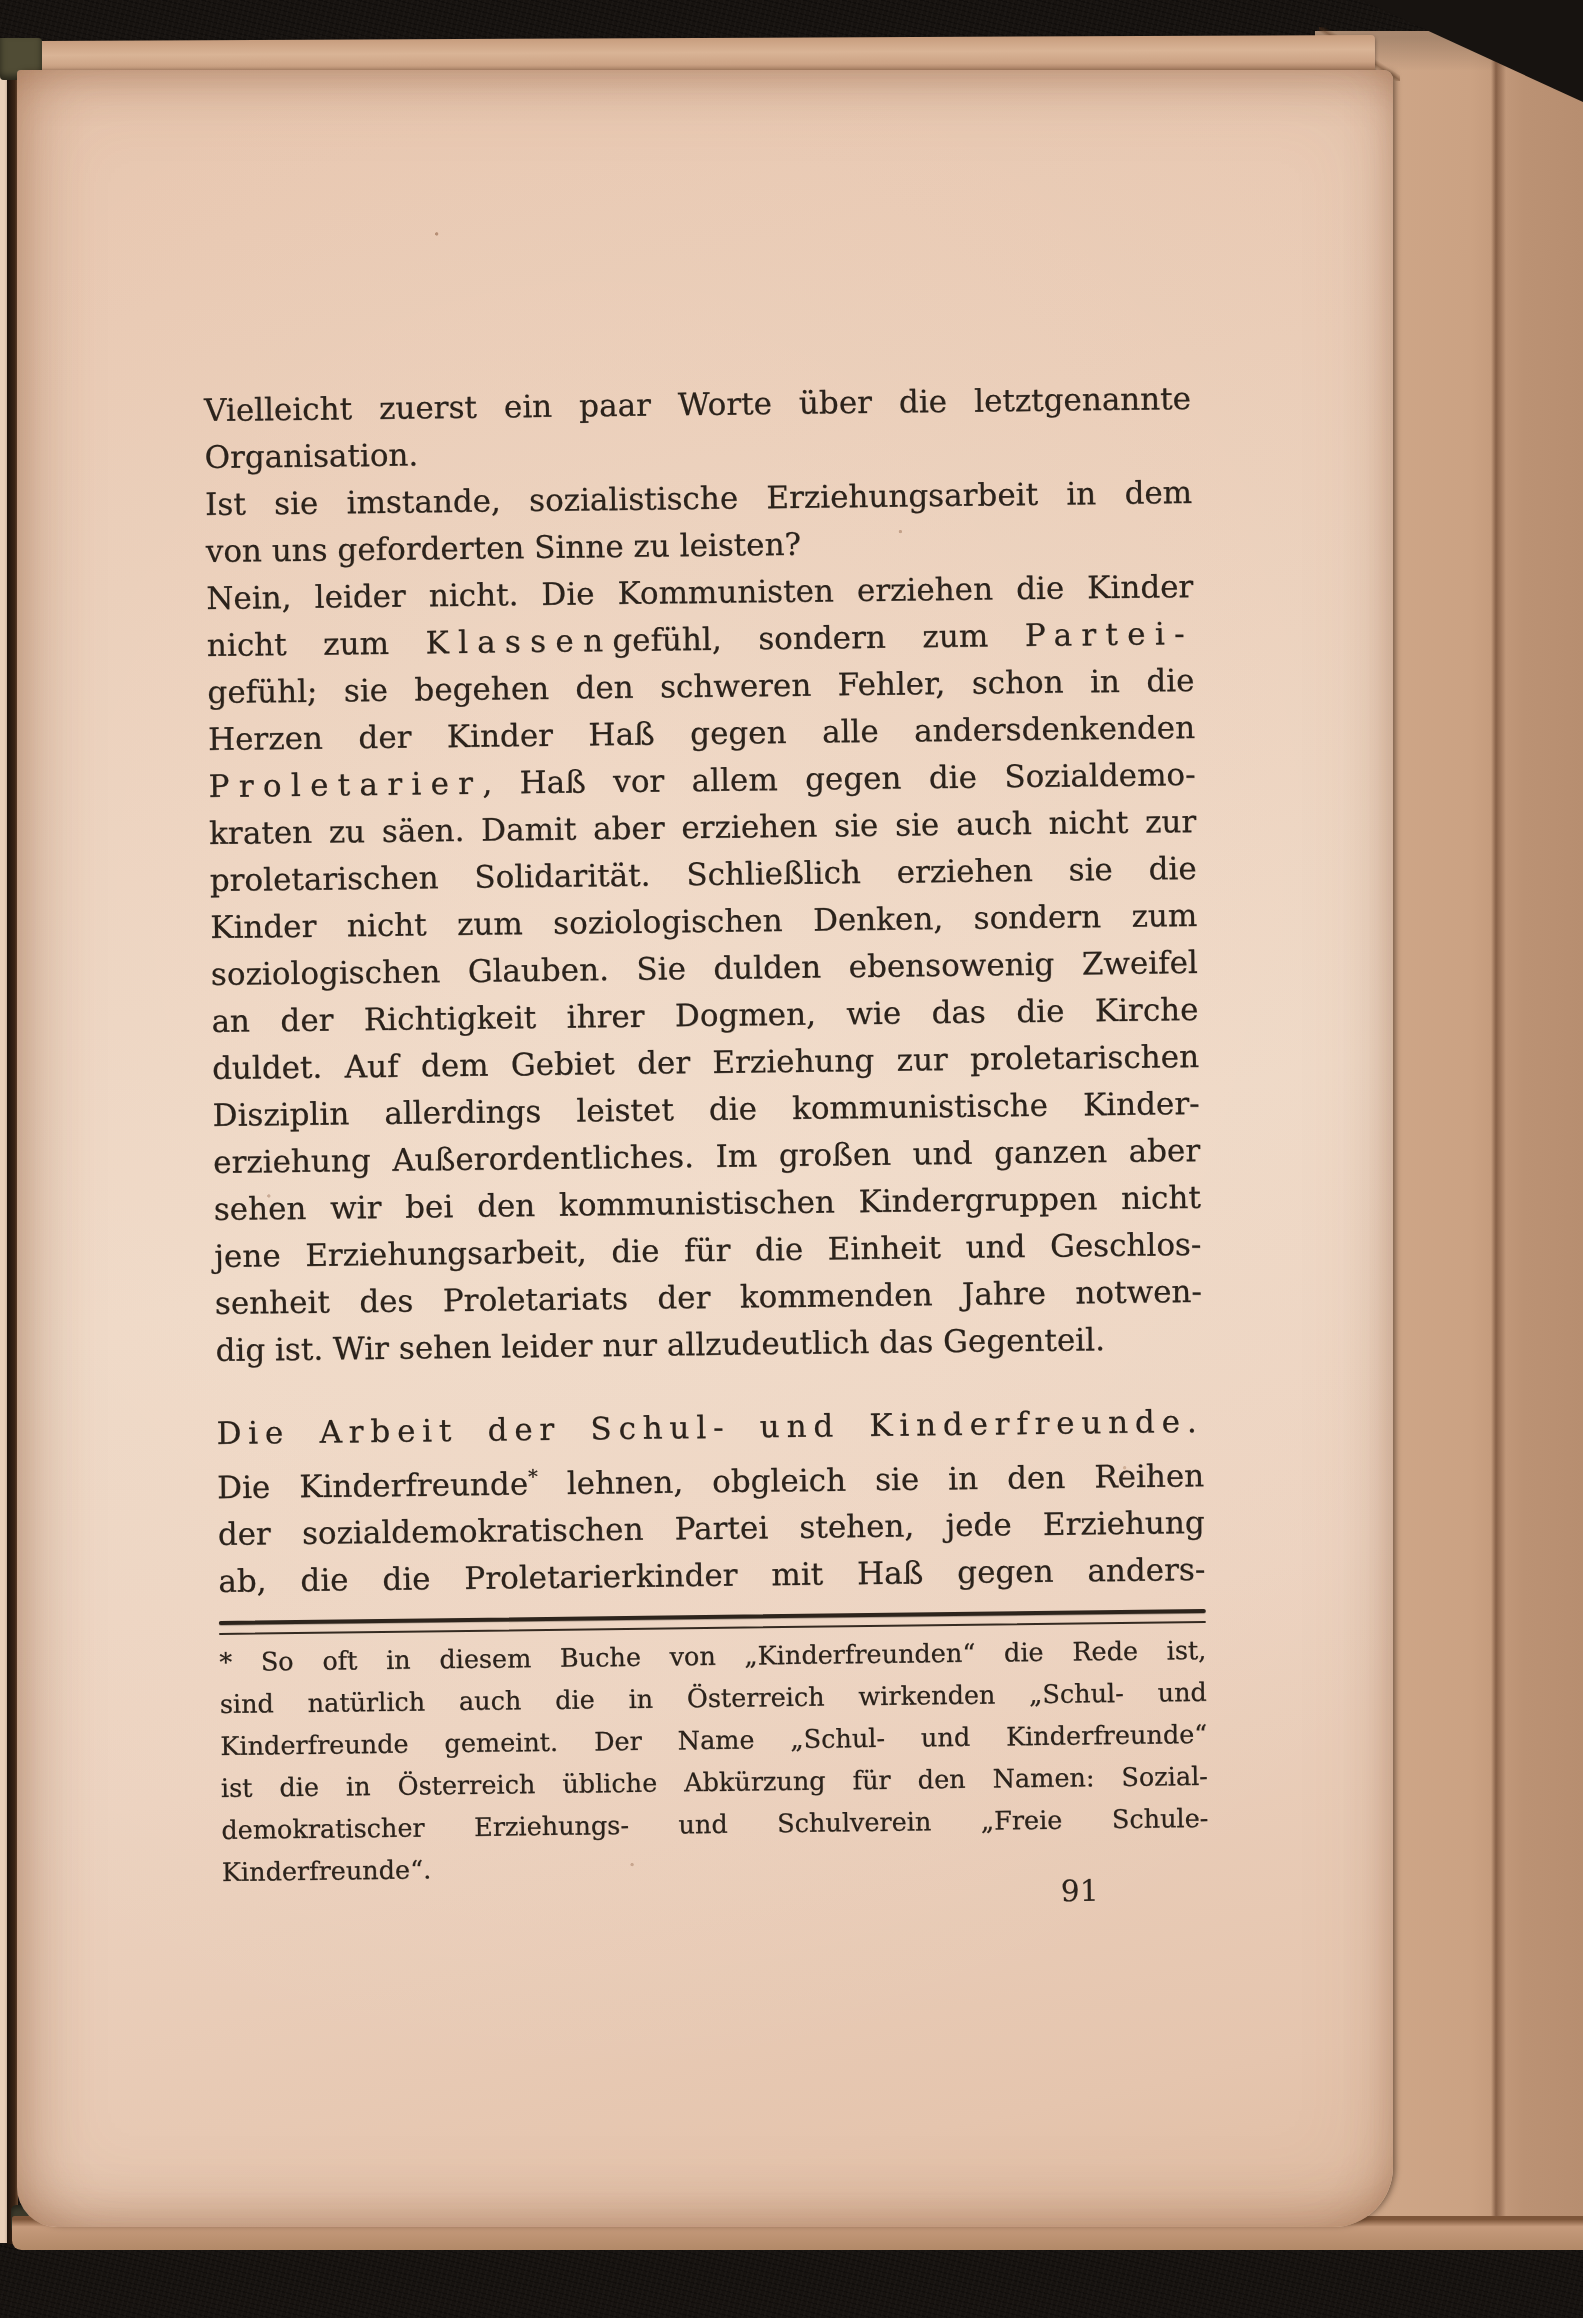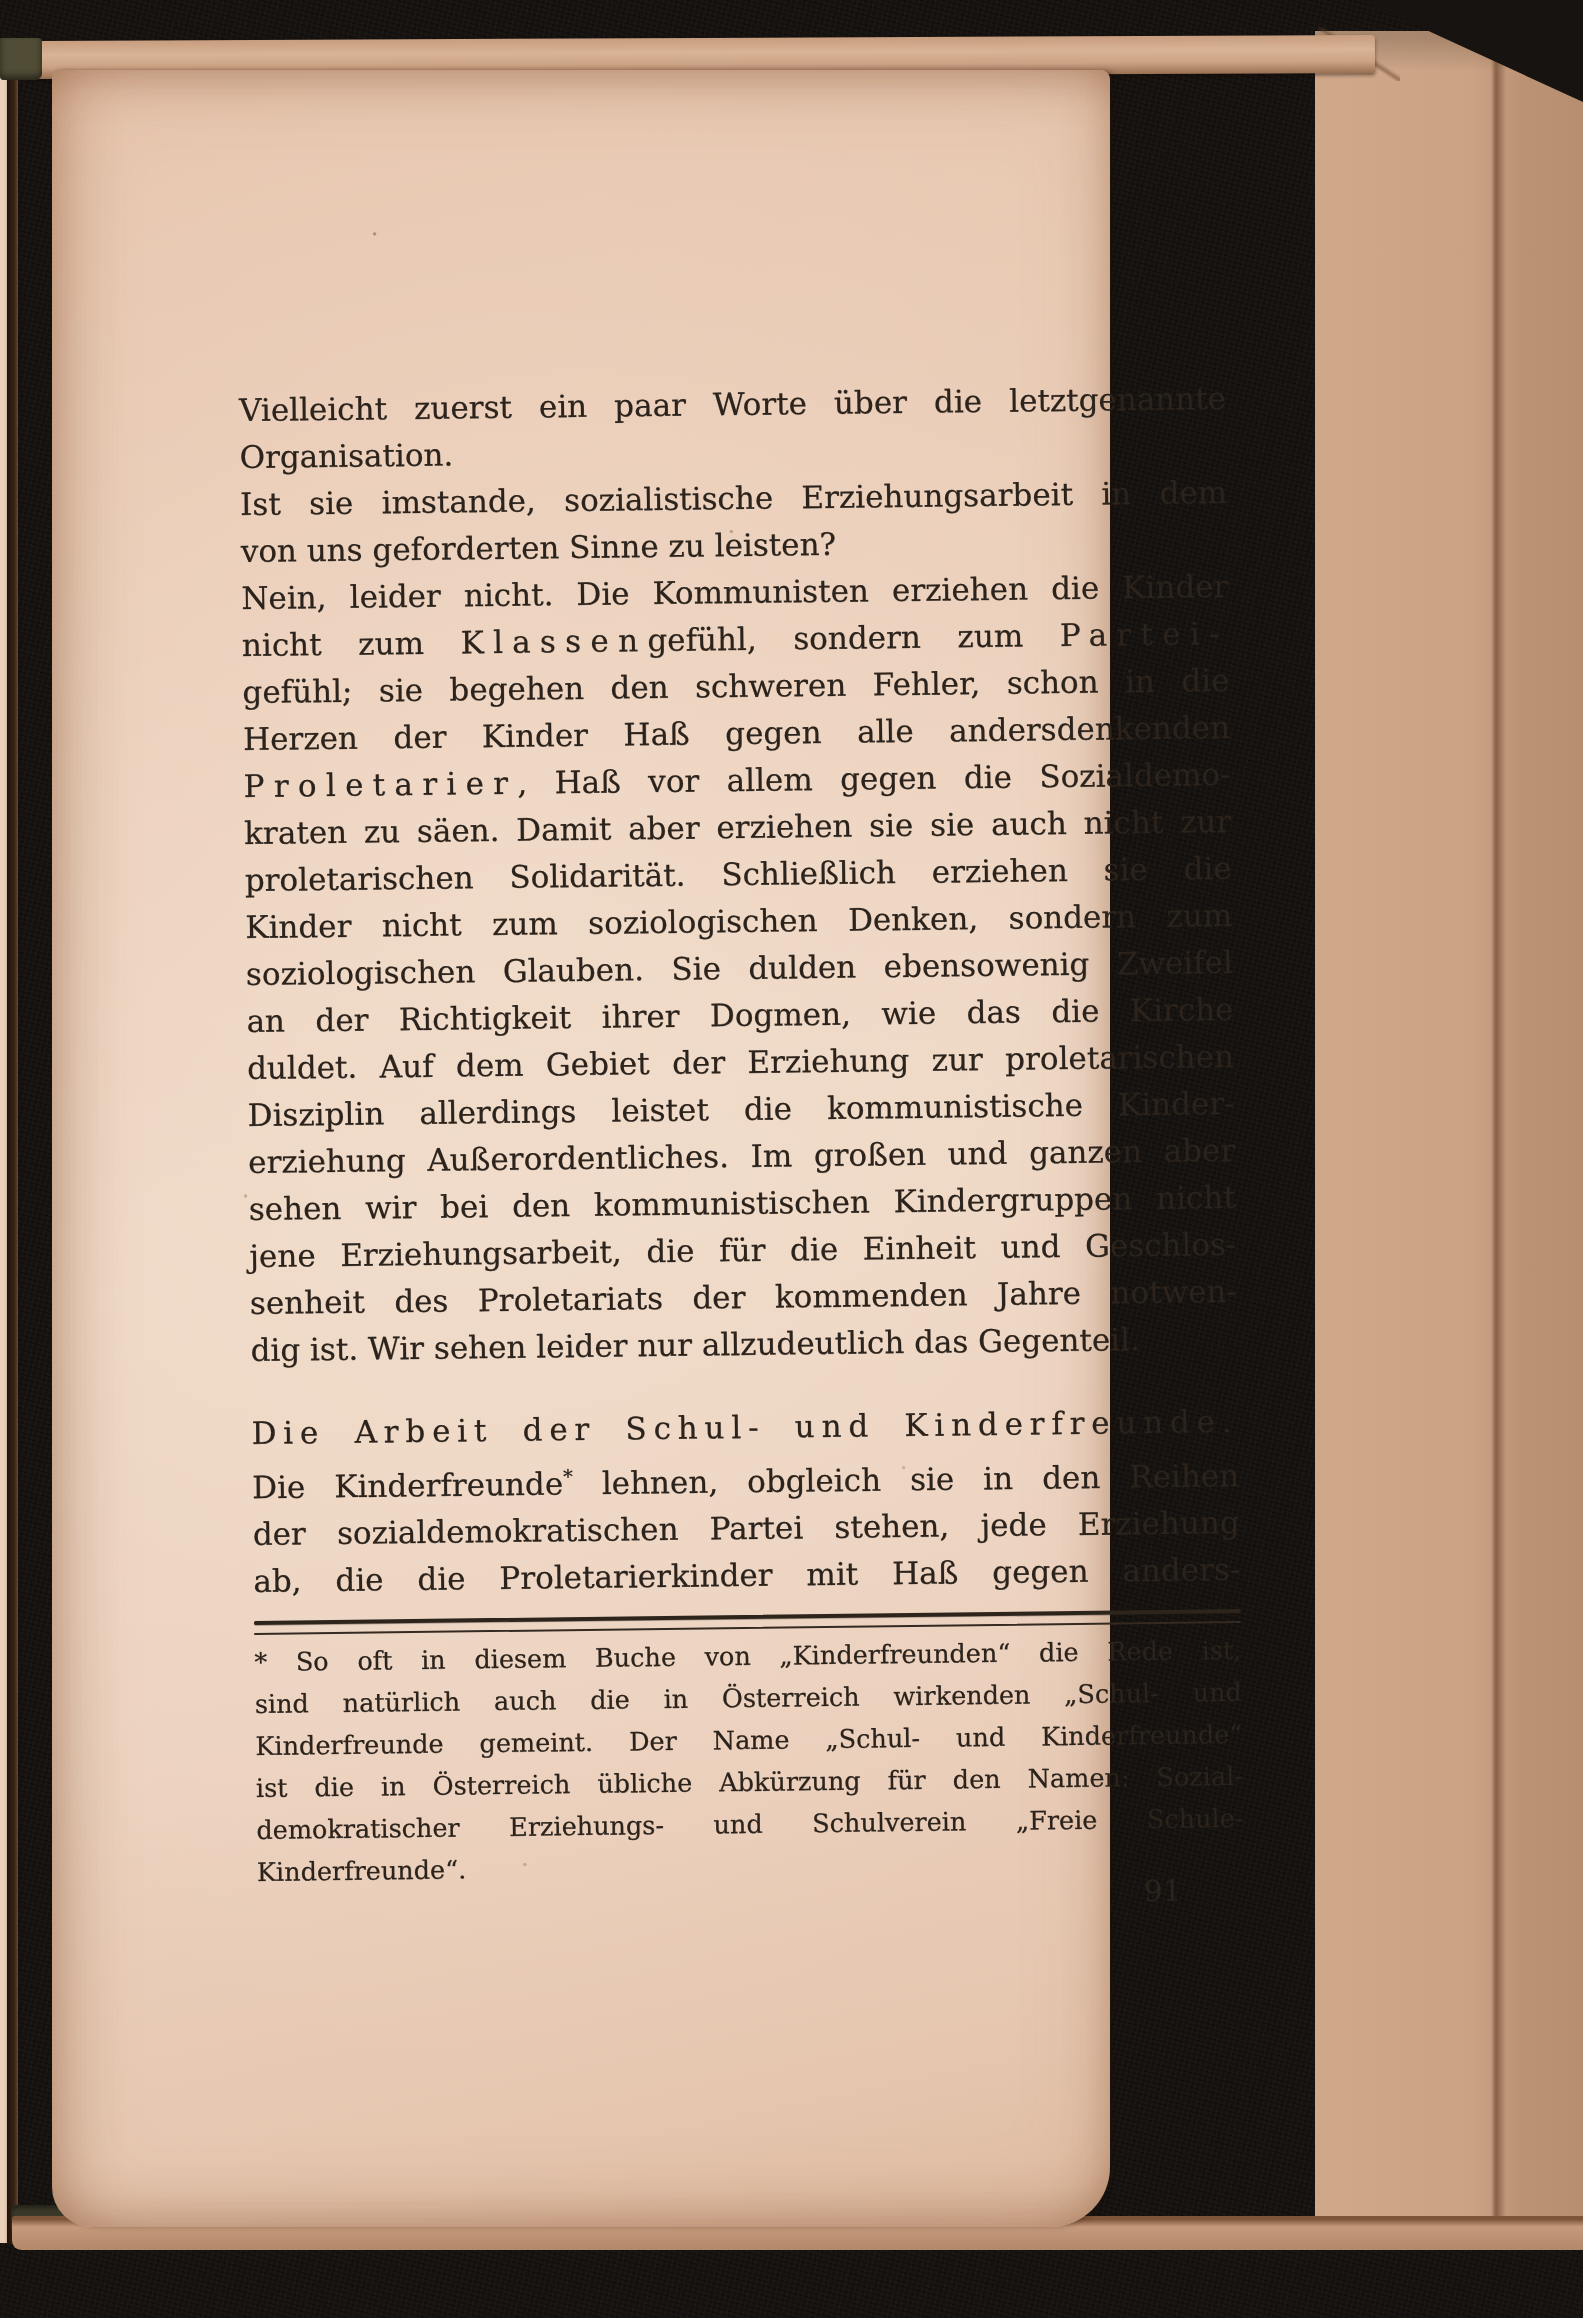--- a/index.html
+++ b/index.html
@@ -47,38 +47,37 @@
   }
   .cloth-top{position:absolute;left:0;top:38px;width:42px;height:42px;background:#504c35;border-radius:0 4px 6.7px 4px;box-shadow:inset 0 -4px 6.7px rgba(0,0,0,.5);}
   .cloth-bottom{position:absolute;left:10.7px;top:2205px;width:101px;height:28px;background:#3b392a;border-radius:5.4px;box-shadow:inset 0 2.7px 5.4px rgba(0,0,0,.45);}
   .bottom-sliver{
     position:absolute;left:12px;top:2216px;width:1571px;height:34px;
     background:linear-gradient(180deg,#7d5539 0 3.4px, #c59a7b 10.7px, #b28968 100%);
     border-radius:2.7px 0 0 9.4px;
   }
   
   .page{
-    position:absolute;left:17.4px;top:70px;width:1058px;height:2157px;
+    position:absolute;left:17.4px;top:70px;width:1376px;height:2157px;
     border-radius:4px 9.4px 60px 40px;
     background:
       radial-gradient(circle at 30.5% 7.6%, rgba(120,70,40,.45) 0 1.3px, rgba(0,0,0,0) 2px),
       radial-gradient(circle at 64.2% 21.4%, rgba(120,70,40,.35) 0 1.3px, rgba(0,0,0,0) 2px),
       radial-gradient(circle at 18.3% 52.2%, rgba(120,70,40,.32) 0 1.3px, rgba(0,0,0,0) 2px),
       radial-gradient(circle at 80.5% 64.8%, rgba(140,85,50,.30) 0 1.3px, rgba(0,0,0,0) 2px),
       radial-gradient(circle at 44.7% 83.2%, rgba(120,70,40,.30) 0 1.3px, rgba(0,0,0,0) 2px),
       radial-gradient(ellipse 130% 90% at 42% 38%, rgba(255,247,238,.22), rgba(255,255,255,0) 62%),
       linear-gradient(168deg, #e6c3ab 0%, #e9cbb5 22%, #eed7c4 52%, #ecd2bf 72%, #e5c5ae 92%, #dfbca2 100%);
     box-shadow:
       inset 0 0 94px rgba(147,92,55,.17),
       inset 37px 0 60px -27px rgba(120,66,33,.33),
       inset -30px 0 47px -30px rgba(120,66,33,.26),
       inset 0 37px 47px -30px rgba(120,66,33,.30),
       inset 0 -40px 54px -34px rgba(130,75,40,.32),
       4px 0 6.7px -2px rgba(30,15,5,.55);
-    margin-left: 35px;
   }
   
   .textblock{
     position:absolute;left:195px;top:311px;width:987px;
     transform:rotate(-0.7deg);transform-origin:50% 45%;
     color:#2b231c;
     -webkit-text-stroke:0.3px rgba(43,35,28,.5);
     text-shadow:0.3px 0.3px 0.6px rgba(43,35,28,.28);
   }
   .line{font-size:31px;line-height:47px;text-align:justify;text-align-last:justify;}
@@ -86,21 +85,21 @@
   .sperr{letter-spacing:0.30em;}
   .block-heading{margin-top:36px;}
   .block-heading .sperr{letter-spacing:0.22em;word-spacing:0.18em;}
   .block-rule{margin-top:16px;}
   .rule1{height:3.4px;background:#2d241c;border-radius:2px;box-shadow:0 0.7px 0.7px rgba(43,35,28,.4);}
   .rule2{height:2px;background:#342a21;border-radius:1.3px;margin-top:8.7px;}
   .block-footnote{margin-top:5.4px;}
   .block-footnote .line{font-size:25.5px;line-height:42px;}
   sup.fnmark{font-size:62%;vertical-align:super;letter-spacing:normal;}
   .page-number{
-    position:absolute;left:1092px;top:1804px;
+    position:absolute;left:1044px;top:1804px;
     font-size:29.5px;line-height:34px;color:#2b231c;
     -webkit-text-stroke:0.3px rgba(43,35,28,.5);
     transform:rotate(-0.7deg);
   }
 </style>
 </head>
 <body>
 
 <div id="canvas">
   <div class="underpage"></div>

